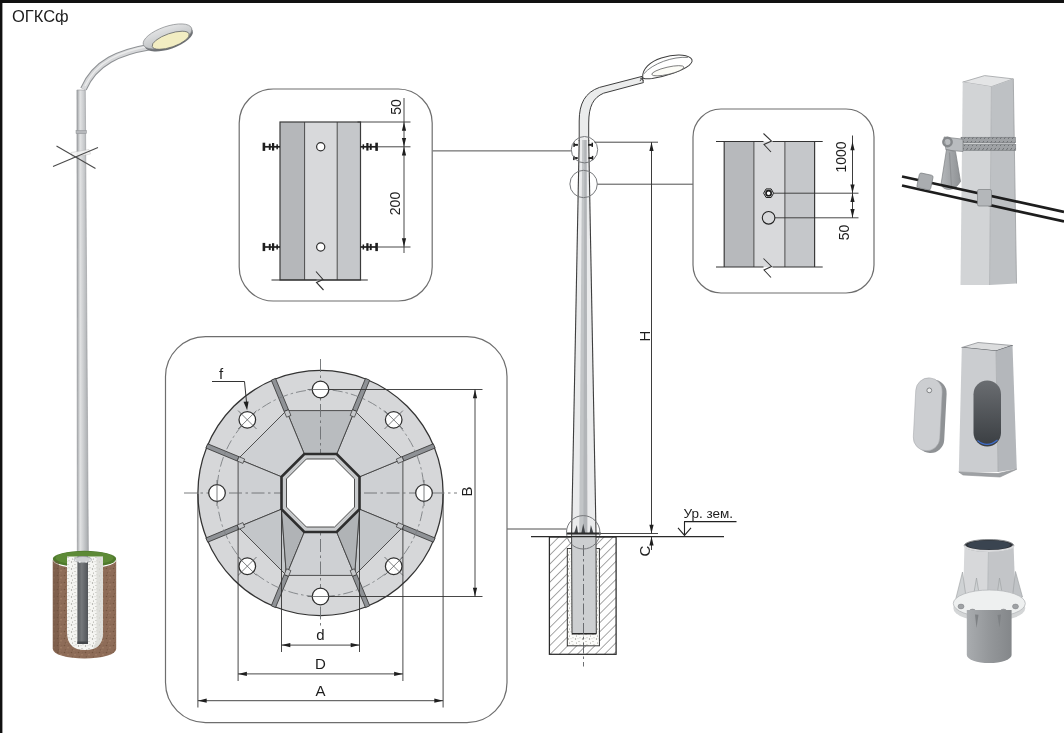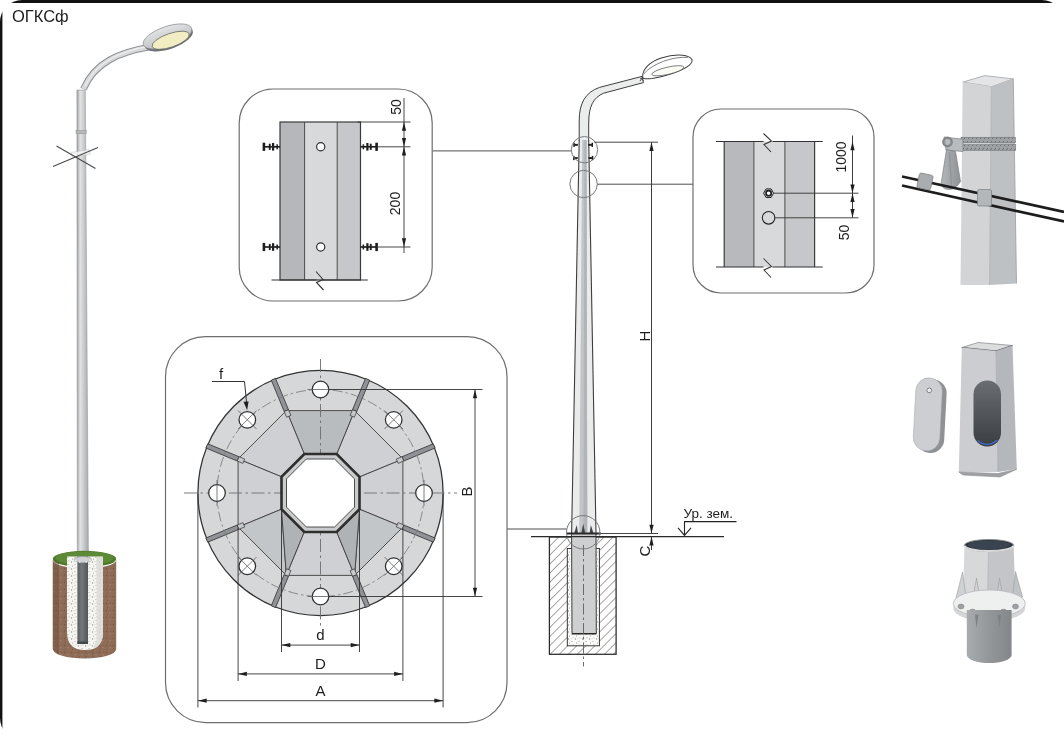--- a/index.html
+++ b/index.html
@@ -1,17 +1,17 @@
 <!DOCTYPE html>
 <html><head>
 <meta charset="utf-8">
 <style>
   html,body{margin:0;padding:0;background:#ffffff;}
   .canvas{position:relative;width:1064px;height:740px;background:#ffffff;overflow:hidden;
-          font-family:"Liberation Sans", sans-serif;border-radius:22px;}
+          font-family:"Liberation Sans", sans-serif;}
   svg text{font-family:"Liberation Sans", sans-serif;fill:#1d1d1d;}
   .dim{font-size:14px;}
   .dimletter{font-size:15px;}
 </style>
 </head>
 <body>
 
 <div class="canvas">
 <svg width="1064" height="740" viewBox="0 0 1064 740" xmlns="http://www.w3.org/2000/svg">
   <defs>

